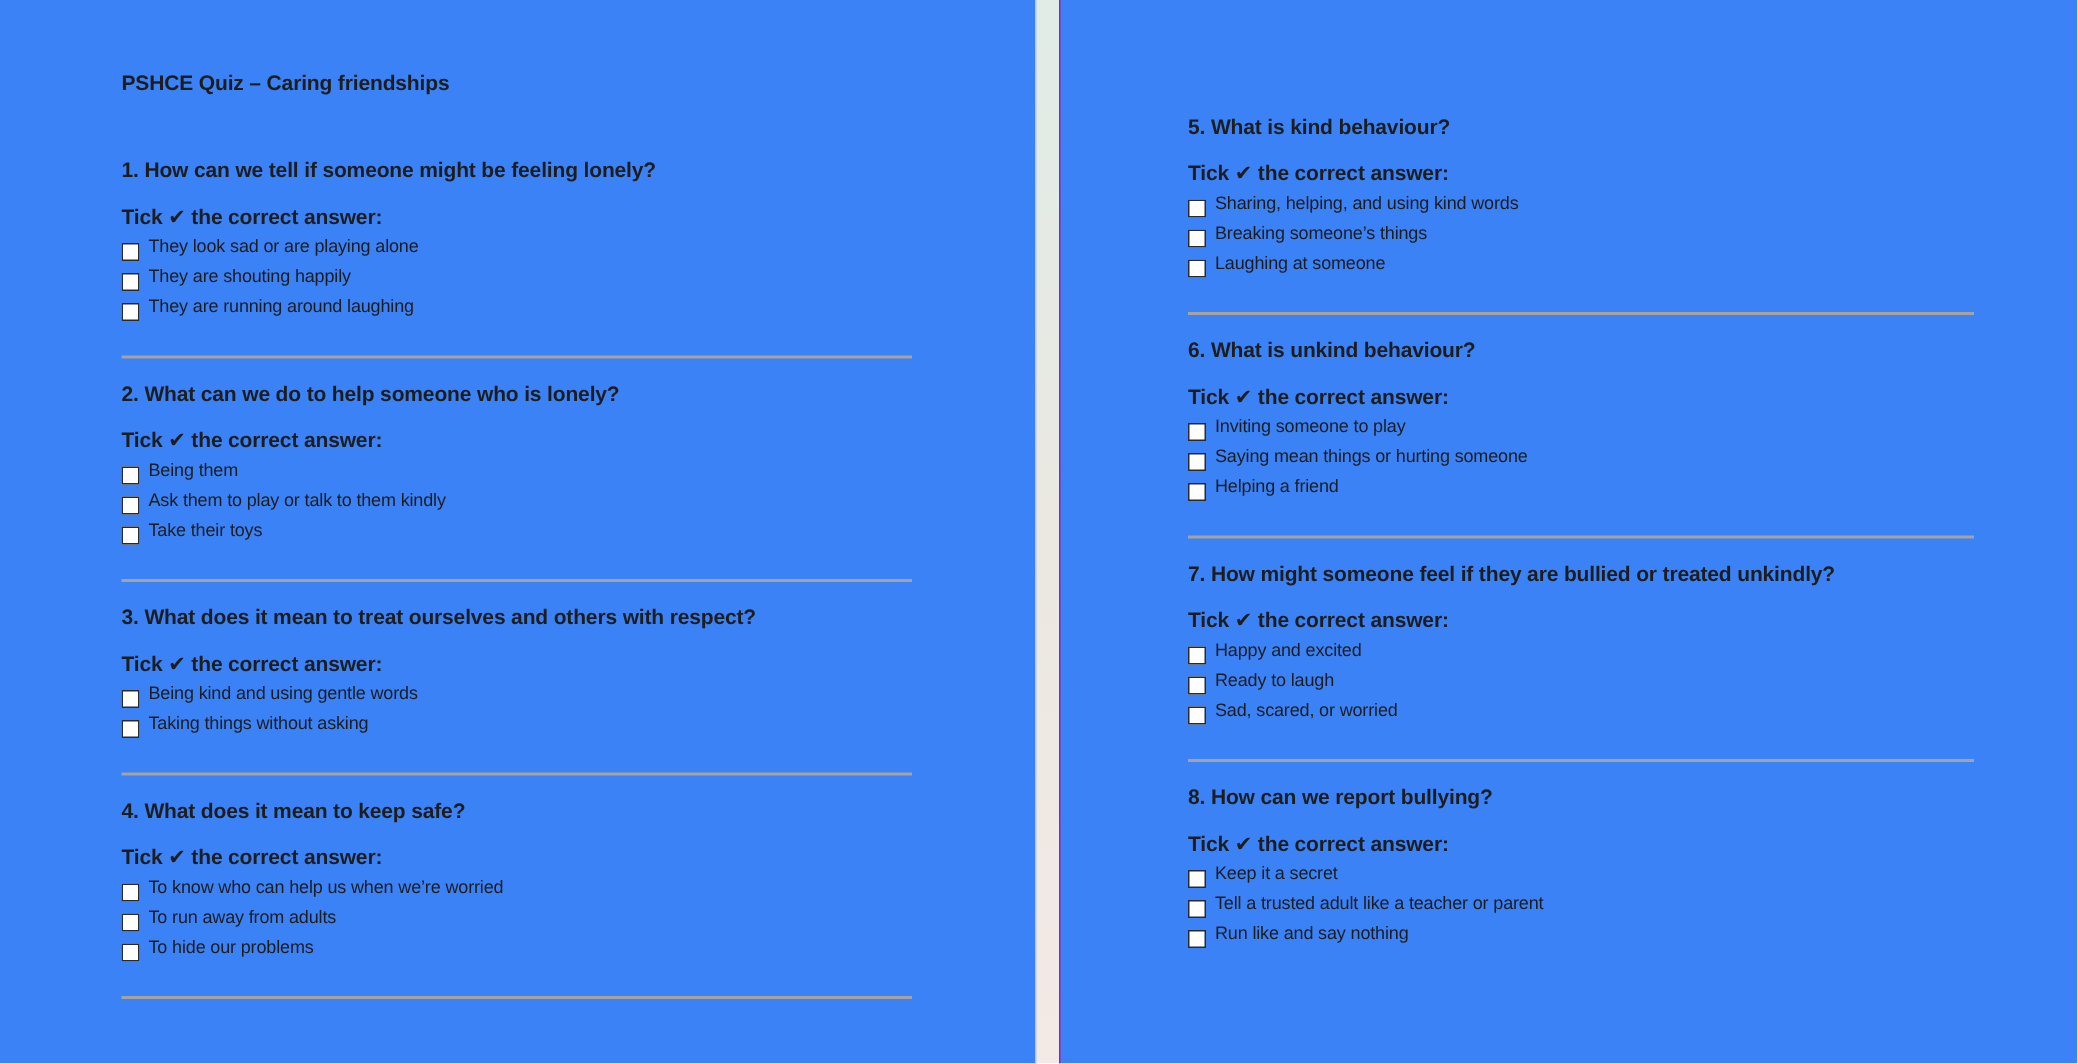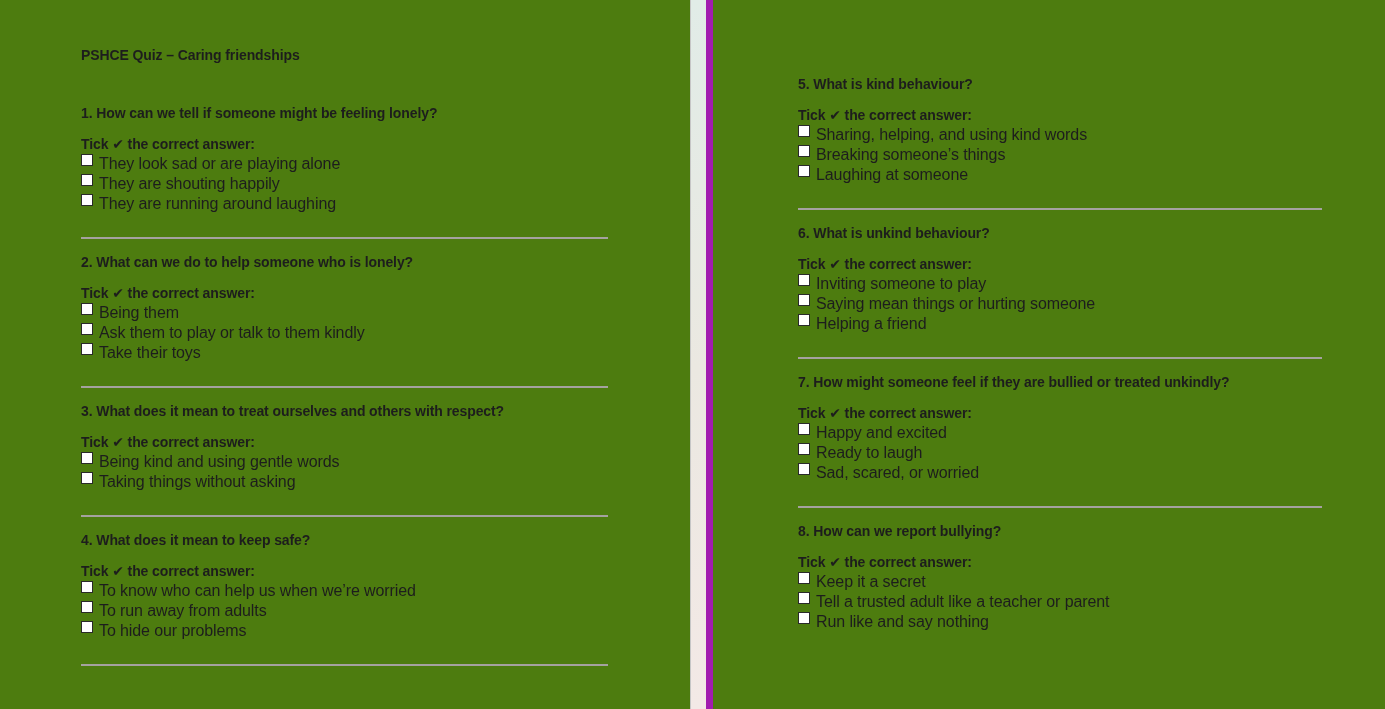--- a/index.html
+++ b/index.html
@@ -12,37 +12,37 @@
     font-family: "Liberation Sans", "DejaVu Sans", sans-serif;
     color: #1d1d1d;
   }
   .viewport {
     width: 1385px;
     height: 709px;
     display: flex;
     align-items: stretch;
   }
   .page {
-    background: #4d7c0f;
+    background: #3b82f6;
     box-sizing: border-box;
     overflow: hidden;
   }
   .page-left {
     width: 691px;
     border-right: 1px solid #c6c6c6;
     padding: 45px 82px 0 81px;
   }
   .page-gap {
     width: 15px;
     flex: 0 0 15px;
     background: linear-gradient(180deg, #e1ece7 0%, #ebe8e1 52%, #f3e9e6 100%);
   }
   .page-right {
     flex: 1;
-    border-left: 7px solid #a21caf;
+    border-left: 1px solid #a21caf;
     padding: 74px 0 0 85px;
   }
   .page-right .content { width: 524px; }
 
   .doc-title {
     font-size: 14px;
     font-weight: 700;
     line-height: 20px;
     letter-spacing: -0.1px;
     margin: 0 0 38px 0;
@@ -57,27 +57,27 @@
     margin: 0;
   }
   .tick-line {
     font-size: 14px;
     font-weight: 700;
     line-height: 20px;
     letter-spacing: -0.1px;
     margin: 11px 0 0 0;
   }
   .option {
-    font-size: 16px;
+    font-size: 12px;
     font-weight: 400;
     line-height: 20px;
     letter-spacing: -0.1px;
     margin: 0;
     display: flex;
-    align-items: flex-start;
+    align-items: flex-end;
   }
   .cb {
     width: 12px;
     height: 12px;
     box-sizing: border-box;
     border: 1.5px solid #2a2a2a;
     background: #ffffff;
     display: inline-block;
     flex: 0 0 auto;
     margin-right: 6px;

